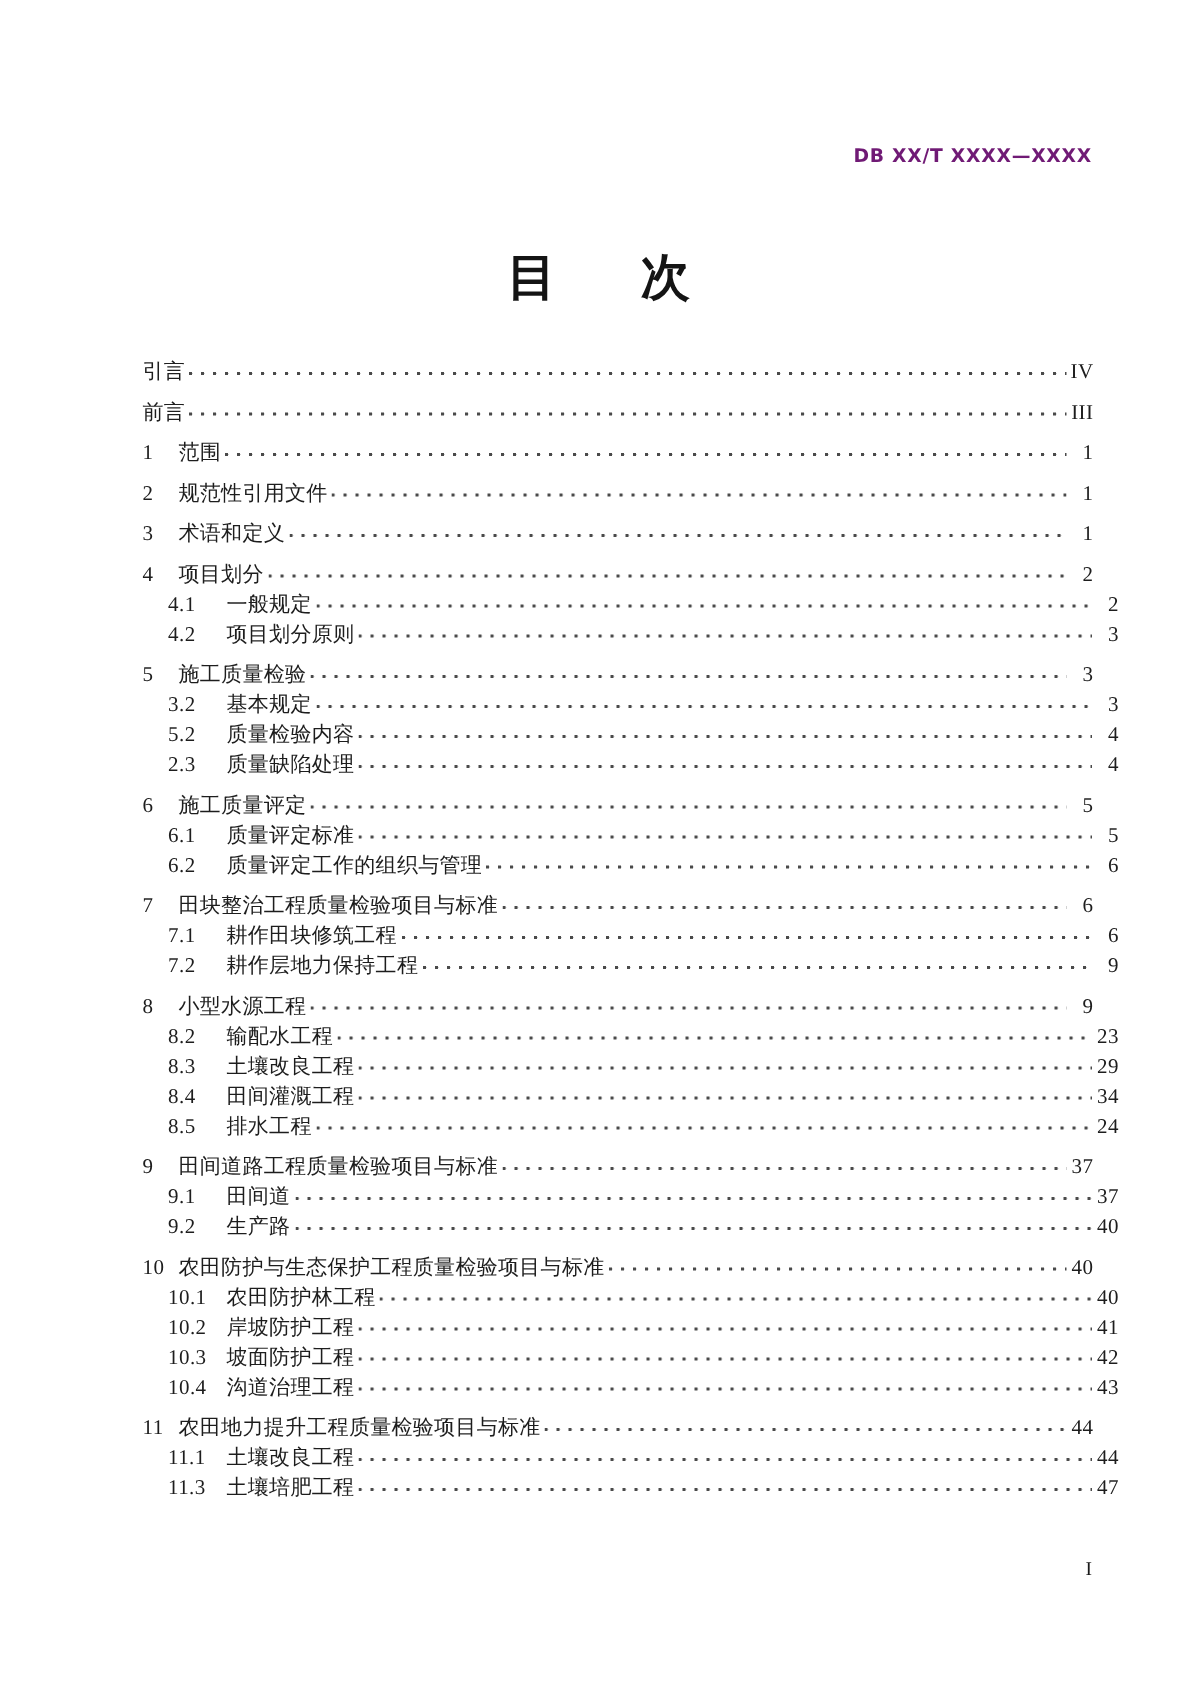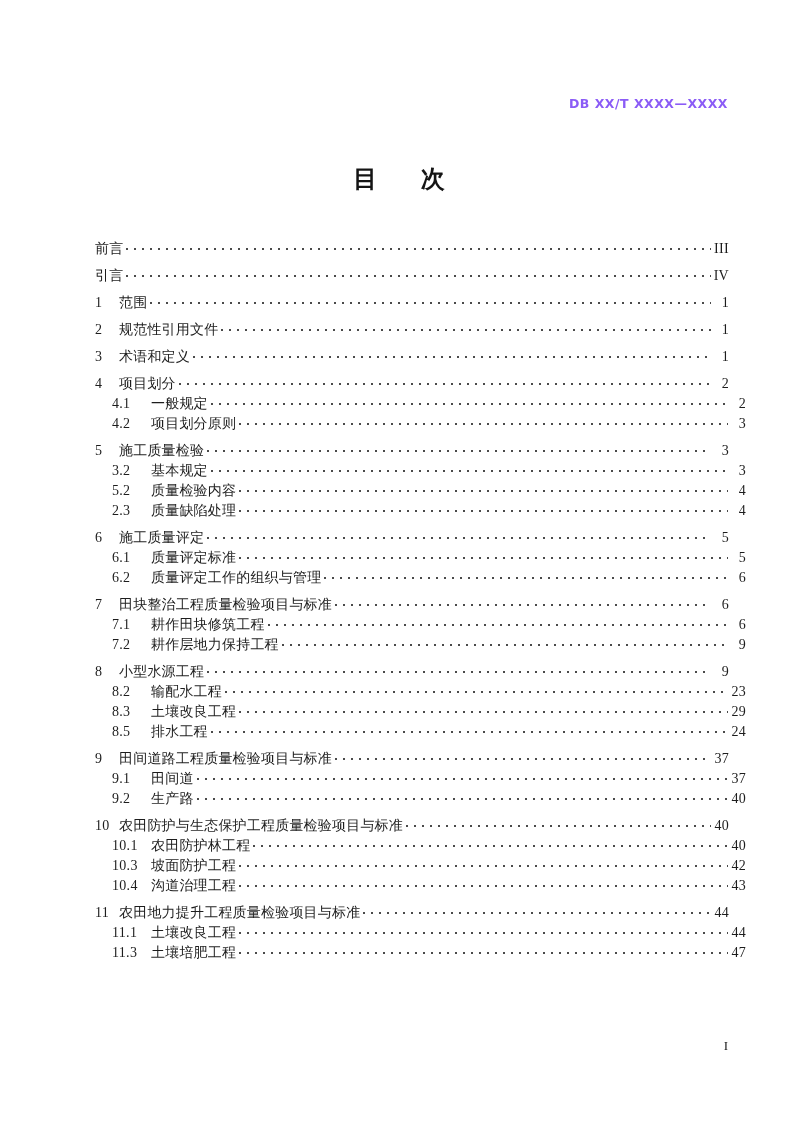--- a/index.html
+++ b/index.html
@@ -27,33 +27,33 @@
   .doc-header {
     position: absolute;
     top: 96px;
     left: 72px;
     right: 72px;
     text-align: right;
     font-family: "DejaVu Sans", "Liberation Sans", sans-serif;
     font-size: 12.5px;
     font-weight: bold;
     letter-spacing: 0.5px;
-    color: #8b5cf6;
+    color: #701a75;
     white-space: pre;
   }
 
   
   .toc-title {
     position: absolute;
     top: 163px;
     left: 0;
     right: 0;
     text-align: center;
     font-family: "DejaVu Serif", "Liberation Serif", serif;
-    font-size: 24px;
+    font-size: 33px;
     font-weight: bold;
     letter-spacing: 2px;
     color: #141414;
     white-space: pre;
   }
 
   
   .toc {
     position: absolute;
     top: 240px;
@@ -141,47 +141,49 @@
 </head>
 <body>
 
 <div class="page">
 
   <div class="doc-header">DB XX/T XXXX—XXXX</div>
 
   <div class="toc-title">目    次</div>
 
   <div class="toc">
+      <div class="toc-entry front"><span class="e-label">引言</span><span class="e-dots"></span><span class="e-page">IV</span></div>
       <div class="toc-entry front"><span class="e-label">前言</span><span class="e-dots"></span><span class="e-page">III</span></div>
-      <div class="toc-entry front"><span class="e-label">引言</span><span class="e-dots"></span><span class="e-page">IV</span></div>
       <div class="toc-entry lvl1 first"><span class="e-num">1</span><span class="e-label">范围</span><span class="e-dots"></span><span class="e-page">1</span></div>
       <div class="toc-entry lvl1"><span class="e-num">2</span><span class="e-label">规范性引用文件</span><span class="e-dots"></span><span class="e-page">1</span></div>
       <div class="toc-entry lvl1"><span class="e-num">3</span><span class="e-label">术语和定义</span><span class="e-dots"></span><span class="e-page">1</span></div>
       <div class="toc-entry lvl1"><span class="e-num">4</span><span class="e-label">项目划分</span><span class="e-dots"></span><span class="e-page">2</span></div>
       <div class="toc-entry lvl2"><span class="e-num">4.1</span><span class="e-label">一般规定</span><span class="e-dots"></span><span class="e-page">2</span></div>
       <div class="toc-entry lvl2"><span class="e-num">4.2</span><span class="e-label">项目划分原则</span><span class="e-dots"></span><span class="e-page">3</span></div>
       <div class="toc-entry lvl1"><span class="e-num">5</span><span class="e-label">施工质量检验</span><span class="e-dots"></span><span class="e-page">3</span></div>
       <div class="toc-entry lvl2"><span class="e-num">3.2</span><span class="e-label">基本规定</span><span class="e-dots"></span><span class="e-page">3</span></div>
       <div class="toc-entry lvl2"><span class="e-num">5.2</span><span class="e-label">质量检验内容</span><span class="e-dots"></span><span class="e-page">4</span></div>
       <div class="toc-entry lvl2"><span class="e-num">2.3</span><span class="e-label">质量缺陷处理</span><span class="e-dots"></span><span class="e-page">4</span></div>
       <div class="toc-entry lvl1"><span class="e-num">6</span><span class="e-label">施工质量评定</span><span class="e-dots"></span><span class="e-page">5</span></div>
       <div class="toc-entry lvl2"><span class="e-num">6.1</span><span class="e-label">质量评定标准</span><span class="e-dots"></span><span class="e-page">5</span></div>
       <div class="toc-entry lvl2"><span class="e-num">6.2</span><span class="e-label">质量评定工作的组织与管理</span><span class="e-dots"></span><span class="e-page">6</span></div>
       <div class="toc-entry lvl1"><span class="e-num">7</span><span class="e-label">田块整治工程质量检验项目与标准</span><span class="e-dots"></span><span class="e-page">6</span></div>
       <div class="toc-entry lvl2"><span class="e-num">7.1</span><span class="e-label">耕作田块修筑工程</span><span class="e-dots"></span><span class="e-page">6</span></div>
       <div class="toc-entry lvl2"><span class="e-num">7.2</span><span class="e-label">耕作层地力保持工程</span><span class="e-dots"></span><span class="e-page">9</span></div>
       <div class="toc-entry lvl1"><span class="e-num">8</span><span class="e-label">小型水源工程</span><span class="e-dots"></span><span class="e-page">9</span></div>
       <div class="toc-entry lvl2"><span class="e-num">8.2</span><span class="e-label">输配水工程</span><span class="e-dots"></span><span class="e-page">23</span></div>
       <div class="toc-entry lvl2"><span class="e-num">8.3</span><span class="e-label">土壤改良工程</span><span class="e-dots"></span><span class="e-page">29</span></div>
+      <div class="toc-entry lvl2"><span class="e-num">8.4</span><span class="e-label">田间灌溉工程</span><span class="e-dots"></span><span class="e-page">34</span></div>
       <div class="toc-entry lvl2"><span class="e-num">8.5</span><span class="e-label">排水工程</span><span class="e-dots"></span><span class="e-page">24</span></div>
       <div class="toc-entry lvl1"><span class="e-num">9</span><span class="e-label">田间道路工程质量检验项目与标准</span><span class="e-dots"></span><span class="e-page">37</span></div>
       <div class="toc-entry lvl2"><span class="e-num">9.1</span><span class="e-label">田间道</span><span class="e-dots"></span><span class="e-page">37</span></div>
       <div class="toc-entry lvl2"><span class="e-num">9.2</span><span class="e-label">生产路</span><span class="e-dots"></span><span class="e-page">40</span></div>
       <div class="toc-entry lvl1"><span class="e-num">10</span><span class="e-label">农田防护与生态保护工程质量检验项目与标准</span><span class="e-dots"></span><span class="e-page">40</span></div>
       <div class="toc-entry lvl2"><span class="e-num">10.1</span><span class="e-label">农田防护林工程</span><span class="e-dots"></span><span class="e-page">40</span></div>
+      <div class="toc-entry lvl2"><span class="e-num">10.2</span><span class="e-label">岸坡防护工程</span><span class="e-dots"></span><span class="e-page">41</span></div>
       <div class="toc-entry lvl2"><span class="e-num">10.3</span><span class="e-label">坡面防护工程</span><span class="e-dots"></span><span class="e-page">42</span></div>
       <div class="toc-entry lvl2"><span class="e-num">10.4</span><span class="e-label">沟道治理工程</span><span class="e-dots"></span><span class="e-page">43</span></div>
       <div class="toc-entry lvl1"><span class="e-num">11</span><span class="e-label">农田地力提升工程质量检验项目与标准</span><span class="e-dots"></span><span class="e-page">44</span></div>
       <div class="toc-entry lvl2"><span class="e-num">11.1</span><span class="e-label">土壤改良工程</span><span class="e-dots"></span><span class="e-page">44</span></div>
       <div class="toc-entry lvl2"><span class="e-num">11.3</span><span class="e-label">土壤培肥工程</span><span class="e-dots"></span><span class="e-page">47</span></div>
     </div>
 
   <div class="doc-footer">I</div>
 
 </div>

